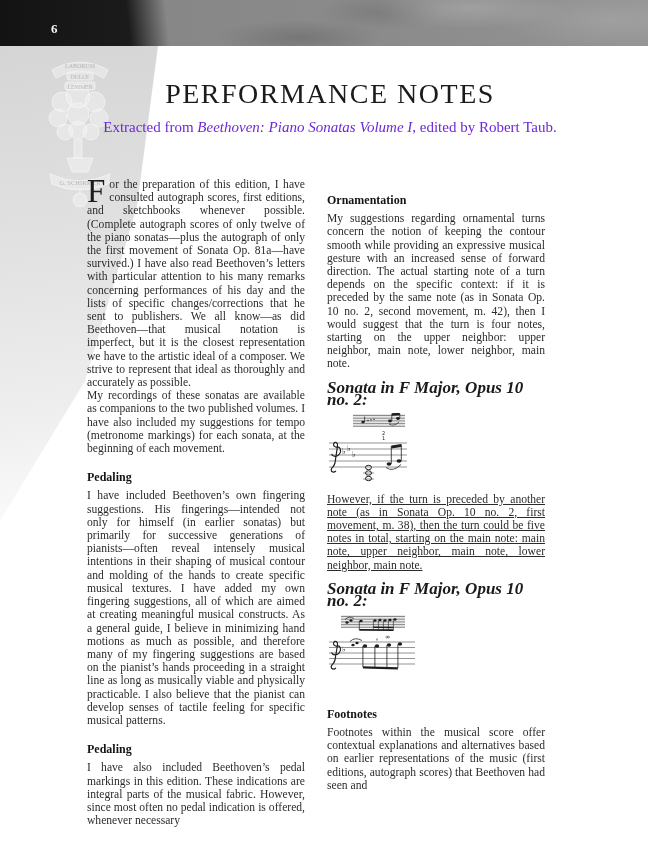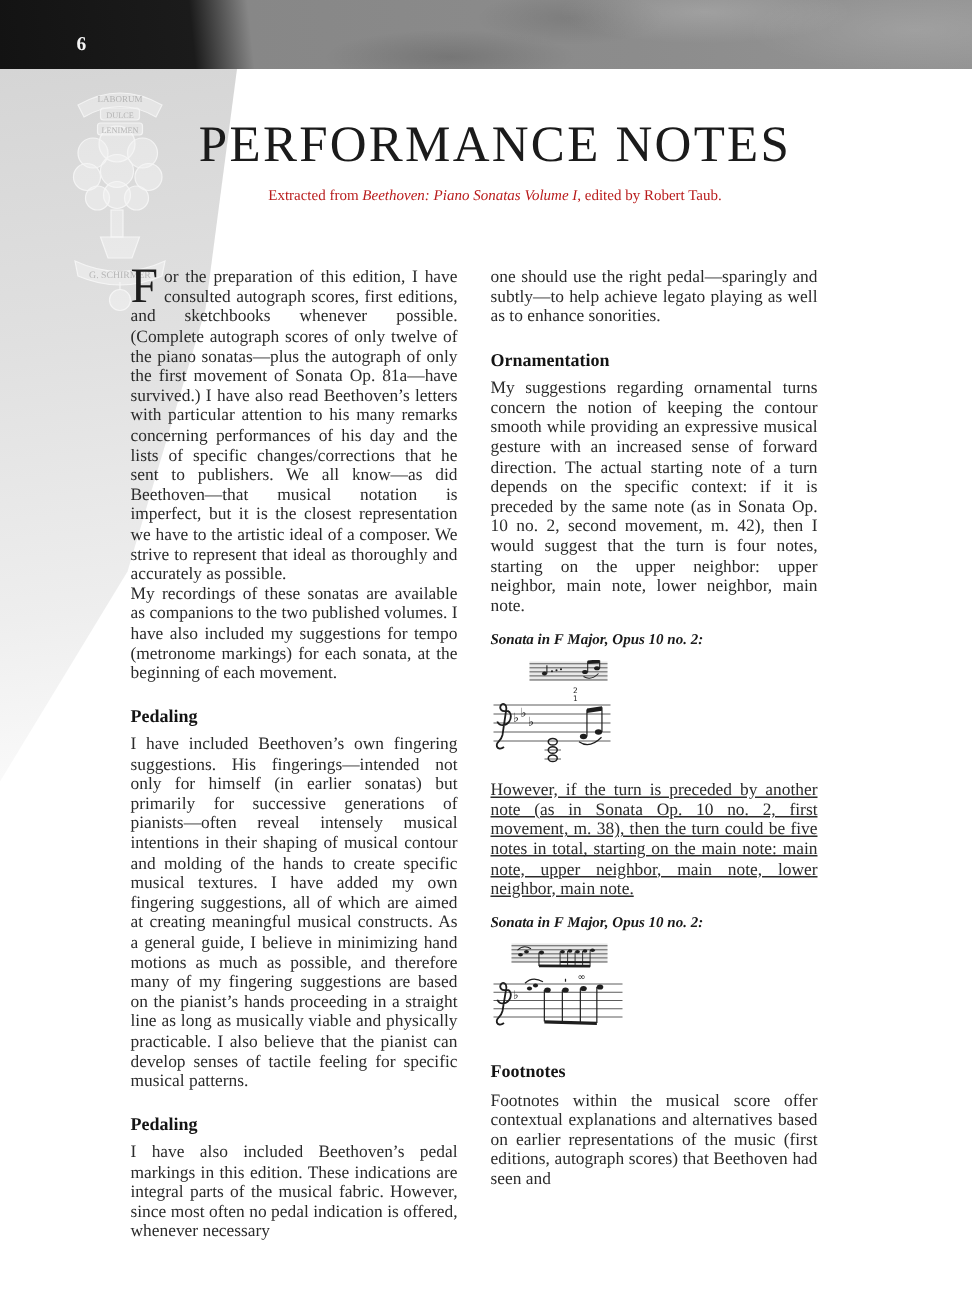--- a/index.html
+++ b/index.html
@@ -25,36 +25,36 @@
     position:absolute; left:0; top:46px; width:220px; height:500px;
     clip-path: polygon(0 0, 158px 0, 137px 32%, 85px 67%, 0 95%);
     background: linear-gradient(173deg, #d5d5d5 0%, #e0e0e0 35%, #eeeeee 70%, #ffffff 100%);
   }
   
   .logo-watermark { position:absolute; left:38px; top:56px; width:84px; height:158px; opacity:0.75; }
   .logo-watermark text { fill:#a9a9a9; font-family:"Liberation Serif", serif; }
   
   .title-block { position:absolute; left:100px; top:78px; width:460px; text-align:center; }
   .page-title {
-    font-size:34px; letter-spacing:1.5px; color:#1b1b1b; font-weight:400;
+    font-size:28px; letter-spacing:1.5px; color:#1b1b1b; font-weight:400;
     font-family:"Liberation Serif", serif; white-space:nowrap;
   }
-  .page-subtitle { margin-top:9px; font-size:10px; color:#b91c1c; }
+  .page-subtitle { margin-top:9px; font-size:15px; color:#6d28d9; }
   .page-subtitle .it { font-style:italic; }
   
   .col { position:absolute; top:178px; width:218px; font-size:11.6px; line-height:13.2px;
          text-align:justify; color:#2b2b2b; }
   .col-left  { left:87px; }
   .col-right { left:327px; }
   .col p { margin:0; }
   .sec-heading { font-weight:bold; font-size:12px; color:#141414; margin:16px 0 5px 0; text-align:left; }
   .dropcap {
     float:left; font-size:33px; line-height:25px; padding:1px 4px 0 0; color:#1d1d1d;
   }
-  .caption { margin-top:11px; font-weight:bold; font-style:italic; font-size:10px;
+  .caption { margin-top:11px; font-weight:bold; font-style:italic; font-size:17px;
              line-height:12.5px; text-align:left; color:#1a1a1a; }
   .music-figure { margin:6px 0 10px 0; }
   .mt10 { margin-top:10px;text-decoration:underline; } .mt12 { margin-top:12px; }
   .music-figure svg { display:block; }
   .staff-line { stroke:#4a4a4a; stroke-width:0.6; }
   .mus-stroke { stroke:#1e1e1e; fill:none; }
   .mus-fill   { fill:#1e1e1e; }
   .mus-text   { font-family:"DejaVu Sans", sans-serif; fill:#1e1e1e; }
 </style>
 </head>
@@ -104,21 +104,20 @@
     <p>My recordings of these sonatas are available as companions to the two published volumes. I have also included my suggestions for tempo (metronome markings) for each sonata, at the beginning of each movement.</p>
 
     <div class="sec-heading">Pedaling</div>
     <p>I have included Beethoven’s own fingering suggestions. His fingerings—intended not only for himself (in earlier sonatas) but primarily for successive generations of pianists—often reveal intensely musical intentions in their shaping of musical contour and molding of the hands to create specific musical textures. I have added my own fingering suggestions, all of which are aimed at creating meaningful musical constructs. As a general guide, I believe in minimizing hand motions as much as possible, and therefore many of my fingering suggestions are based on the pianist’s hands proceeding in a straight line as long as musically viable and physically practicable. I also believe that the pianist can develop senses of tactile feeling for specific musical patterns.</p>
 
     <div class="sec-heading">Pedaling</div>
     <p>I have also included Beethoven’s pedal markings in this edition. These indications are integral parts of the musical fabric. However, since most often no pedal indication is offered, whenever necessary</p>
   </div>
 
   <div class="col col-right">
-    <p>one should use the right pedal—sparingly and subtly—to help achieve legato playing as well as to enhance sonorities.</p>
 
     <div class="sec-heading">Ornamentation</div>
     <p>My suggestions regarding ornamental turns concern the notion of keeping the contour smooth while providing an expressive musical gesture with an increased sense of forward direction. The actual starting note of a turn depends on the specific context: if it is preceded by the same note (as in Sonata Op. 10 no. 2, second movement, m. 42), then I would suggest that the turn is four notes, starting on the upper neighbor: upper neighbor, main note, lower neighbor, main note.</p>
 
     <div class="caption">
       <div>Sonata in F Major, Opus 10 no. 2:</div>
     </div>
 
     <div class="music-figure">
       <svg width="84" height="70" viewBox="0 0 84 70">
@@ -221,17 +220,17 @@
           <line class="mus-stroke" x1="59.9" y1="31" x2="59.9" y2="53.6" stroke-width="0.8"></line>
           <line class="mus-stroke" x1="70.9" y1="30" x2="70.9" y2="54" stroke-width="0.8"></line>
           <polygon class="mus-fill" points="35.9,52.2 70.9,53.2 70.9,55.4 35.9,54.4"></polygon>
           <line class="mus-stroke" x1="50" y1="26.5" x2="50" y2="24.5" stroke-width="0.8"></line>
           <text class="mus-text" x="58" y="25" font-size="6.5">∞</text>
         </g>
       </svg>
     </div>
 
 
-    <div class="sec-heading" style="margin-top:20px">Footnotes</div>
+    <div class="sec-heading" style="margin-top:34px">Footnotes</div>
     <p>Footnotes within the musical score offer contextual explanations and alternatives based on earlier representations of the music (first editions, autograph scores) that Beethoven had seen and</p>
   </div>
 
 </div>
 
 </body></html>

